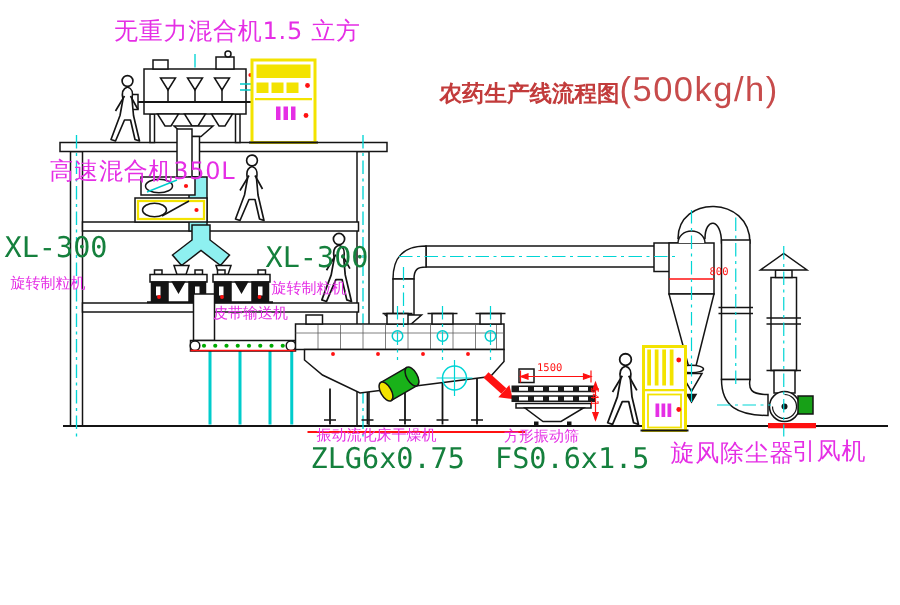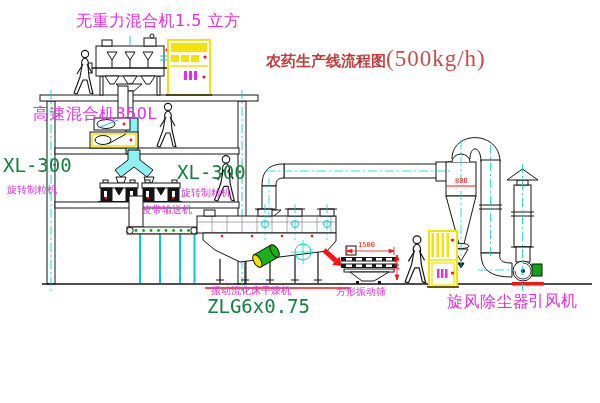--- a/index.html
+++ b/index.html
@@ -3,22 +3,22 @@
 <meta charset="utf-8">
 <style>
   html,body{margin:0;padding:0;background:#ffffff;}
   .stage{position:relative;width:600px;height:403px;background:#fff;overflow:hidden;
          font-family:"DejaVu Sans",sans-serif;}
   .stage svg{position:absolute;left:0;top:0;z-index:1;}
   .lbl{position:absolute;color:#e52ee5;white-space:nowrap;line-height:1;z-index:5;}
   .sm{font-size:10px;}
   .md{font-size:16px;letter-spacing:0.5px;}
   .model{font-family:"DejaVu Sans Mono","Liberation Mono",monospace;font-size:19px;color:#15803d;}
-  .title{position:absolute;left:266px;top:46px;z-index:5;color:#c23b3b;white-space:nowrap;
-         font-family:Liberation Serif, serif;}
+  .title{position:absolute;left:293px;top:46px;z-index:5;color:#c23b3b;white-space:nowrap;
+         font-family:Liberation Sans, sans-serif;}
   .title .t1{font-size:15px;font-weight:bold;}
   .title .t2{font-size:23px;font-weight:400;letter-spacing:1px;color:#c74b4b;}
   .dim{position:absolute;color:#ff1111;font-size:7px;line-height:1;z-index:5;
        font-family:"DejaVu Sans Mono","Liberation Mono",monospace;}
   .dim-v{transform:rotate(90deg);transform-origin:left top;}
 </style>
 </head>
 <body>
 
 <div class="stage">
@@ -309,21 +309,22 @@
 <div class="lbl sm" style="left:7px;top:185px;">旋转制粒机</div>
 <div class="lbl model" style="left:177px;top:163px;">XL-300</div>
 <div class="lbl sm" style="left:181px;top:188px;">旋转制粒机</div>
 
 <div class="lbl sm" style="left:142px;top:205px;">皮带输送机</div>
 
 <div class="lbl sm" style="left:211px;top:286px;">振动流化床干燥机</div>
 <div class="lbl model" style="left:207px;top:297px;">ZLG6x0.75</div>
 
 <div class="lbl sm" style="left:336px;top:287px;">方形振动筛</div>
+<div class="lbl model" style="left:330px;top:297px;">FS0.6x1.5</div>
 
 <div class="lbl md" style="left:447px;top:294px;">旋风除尘器</div>
 <div class="lbl md" style="left:512px;top:293px;margin-left:16px;">引风机</div>
 
 <span class="dim" style="left:358px;top:242px;">1500</span>
 <span class="dim dim-v" style="left:399px;top:258px;">541</span>
-<span class="dim" style="left:455px;top:178px;">800</span>
+<span class="dim" style="left:473px;top:178px;">800</span>
 
 </div>
 
 </body></html>

